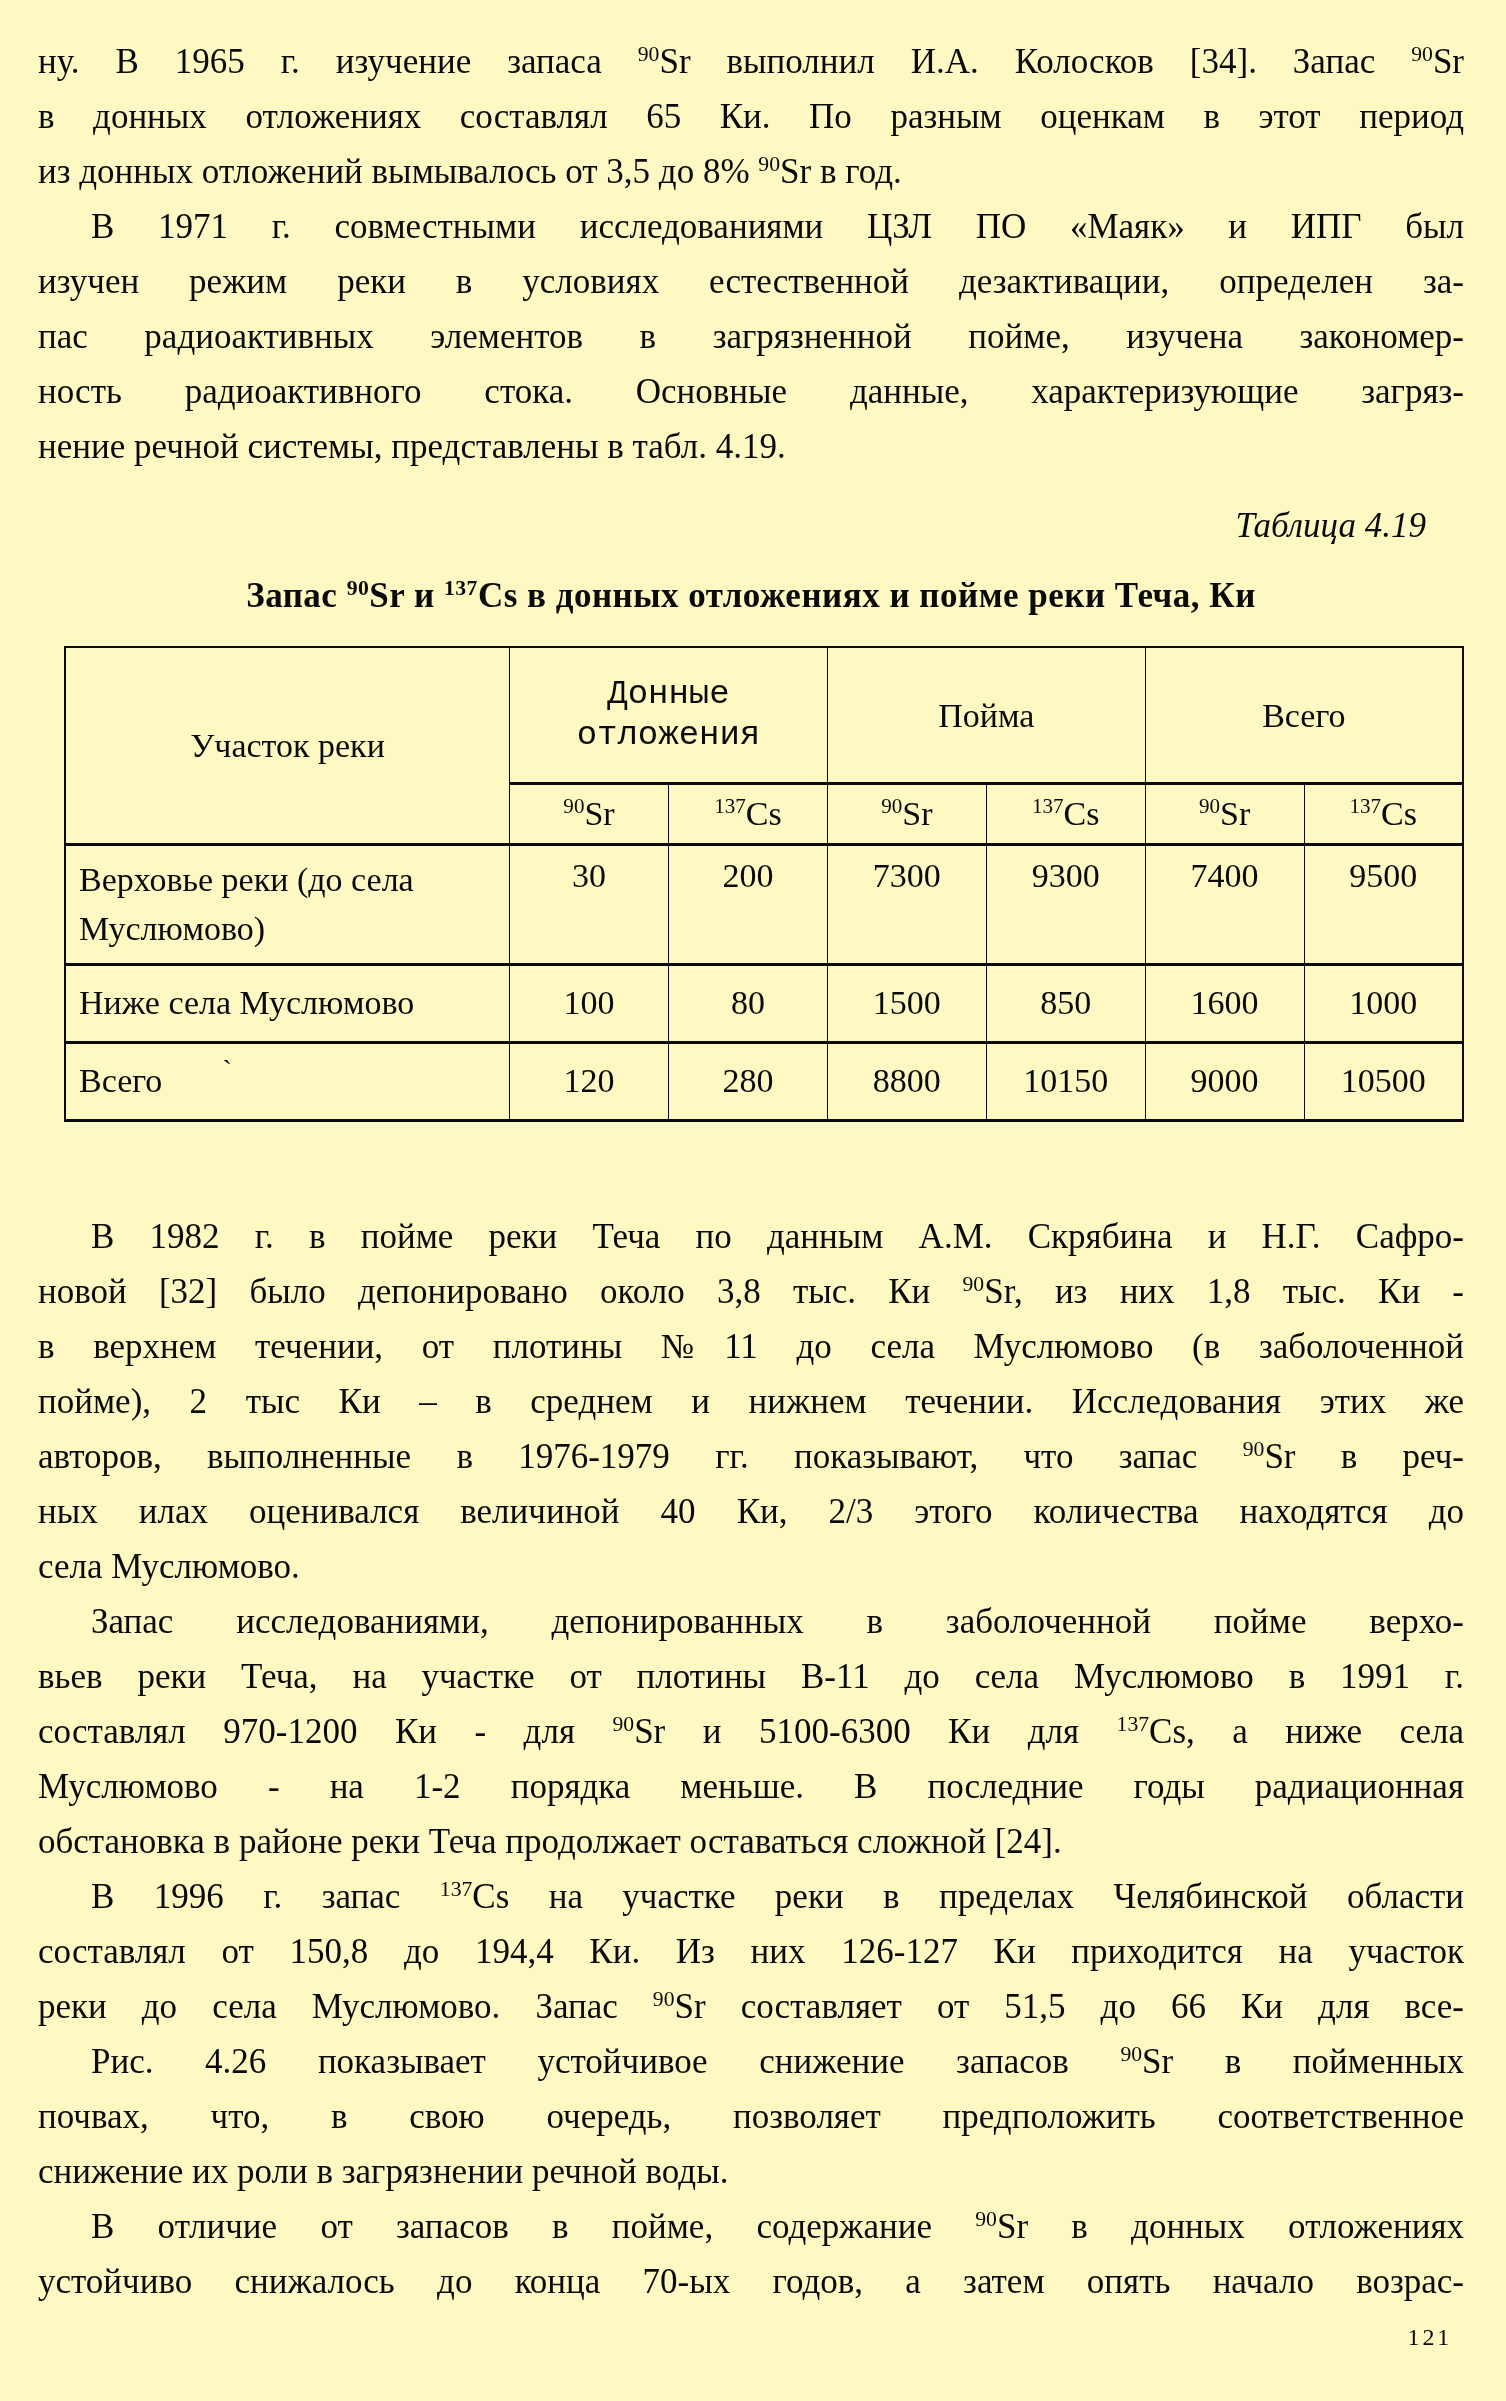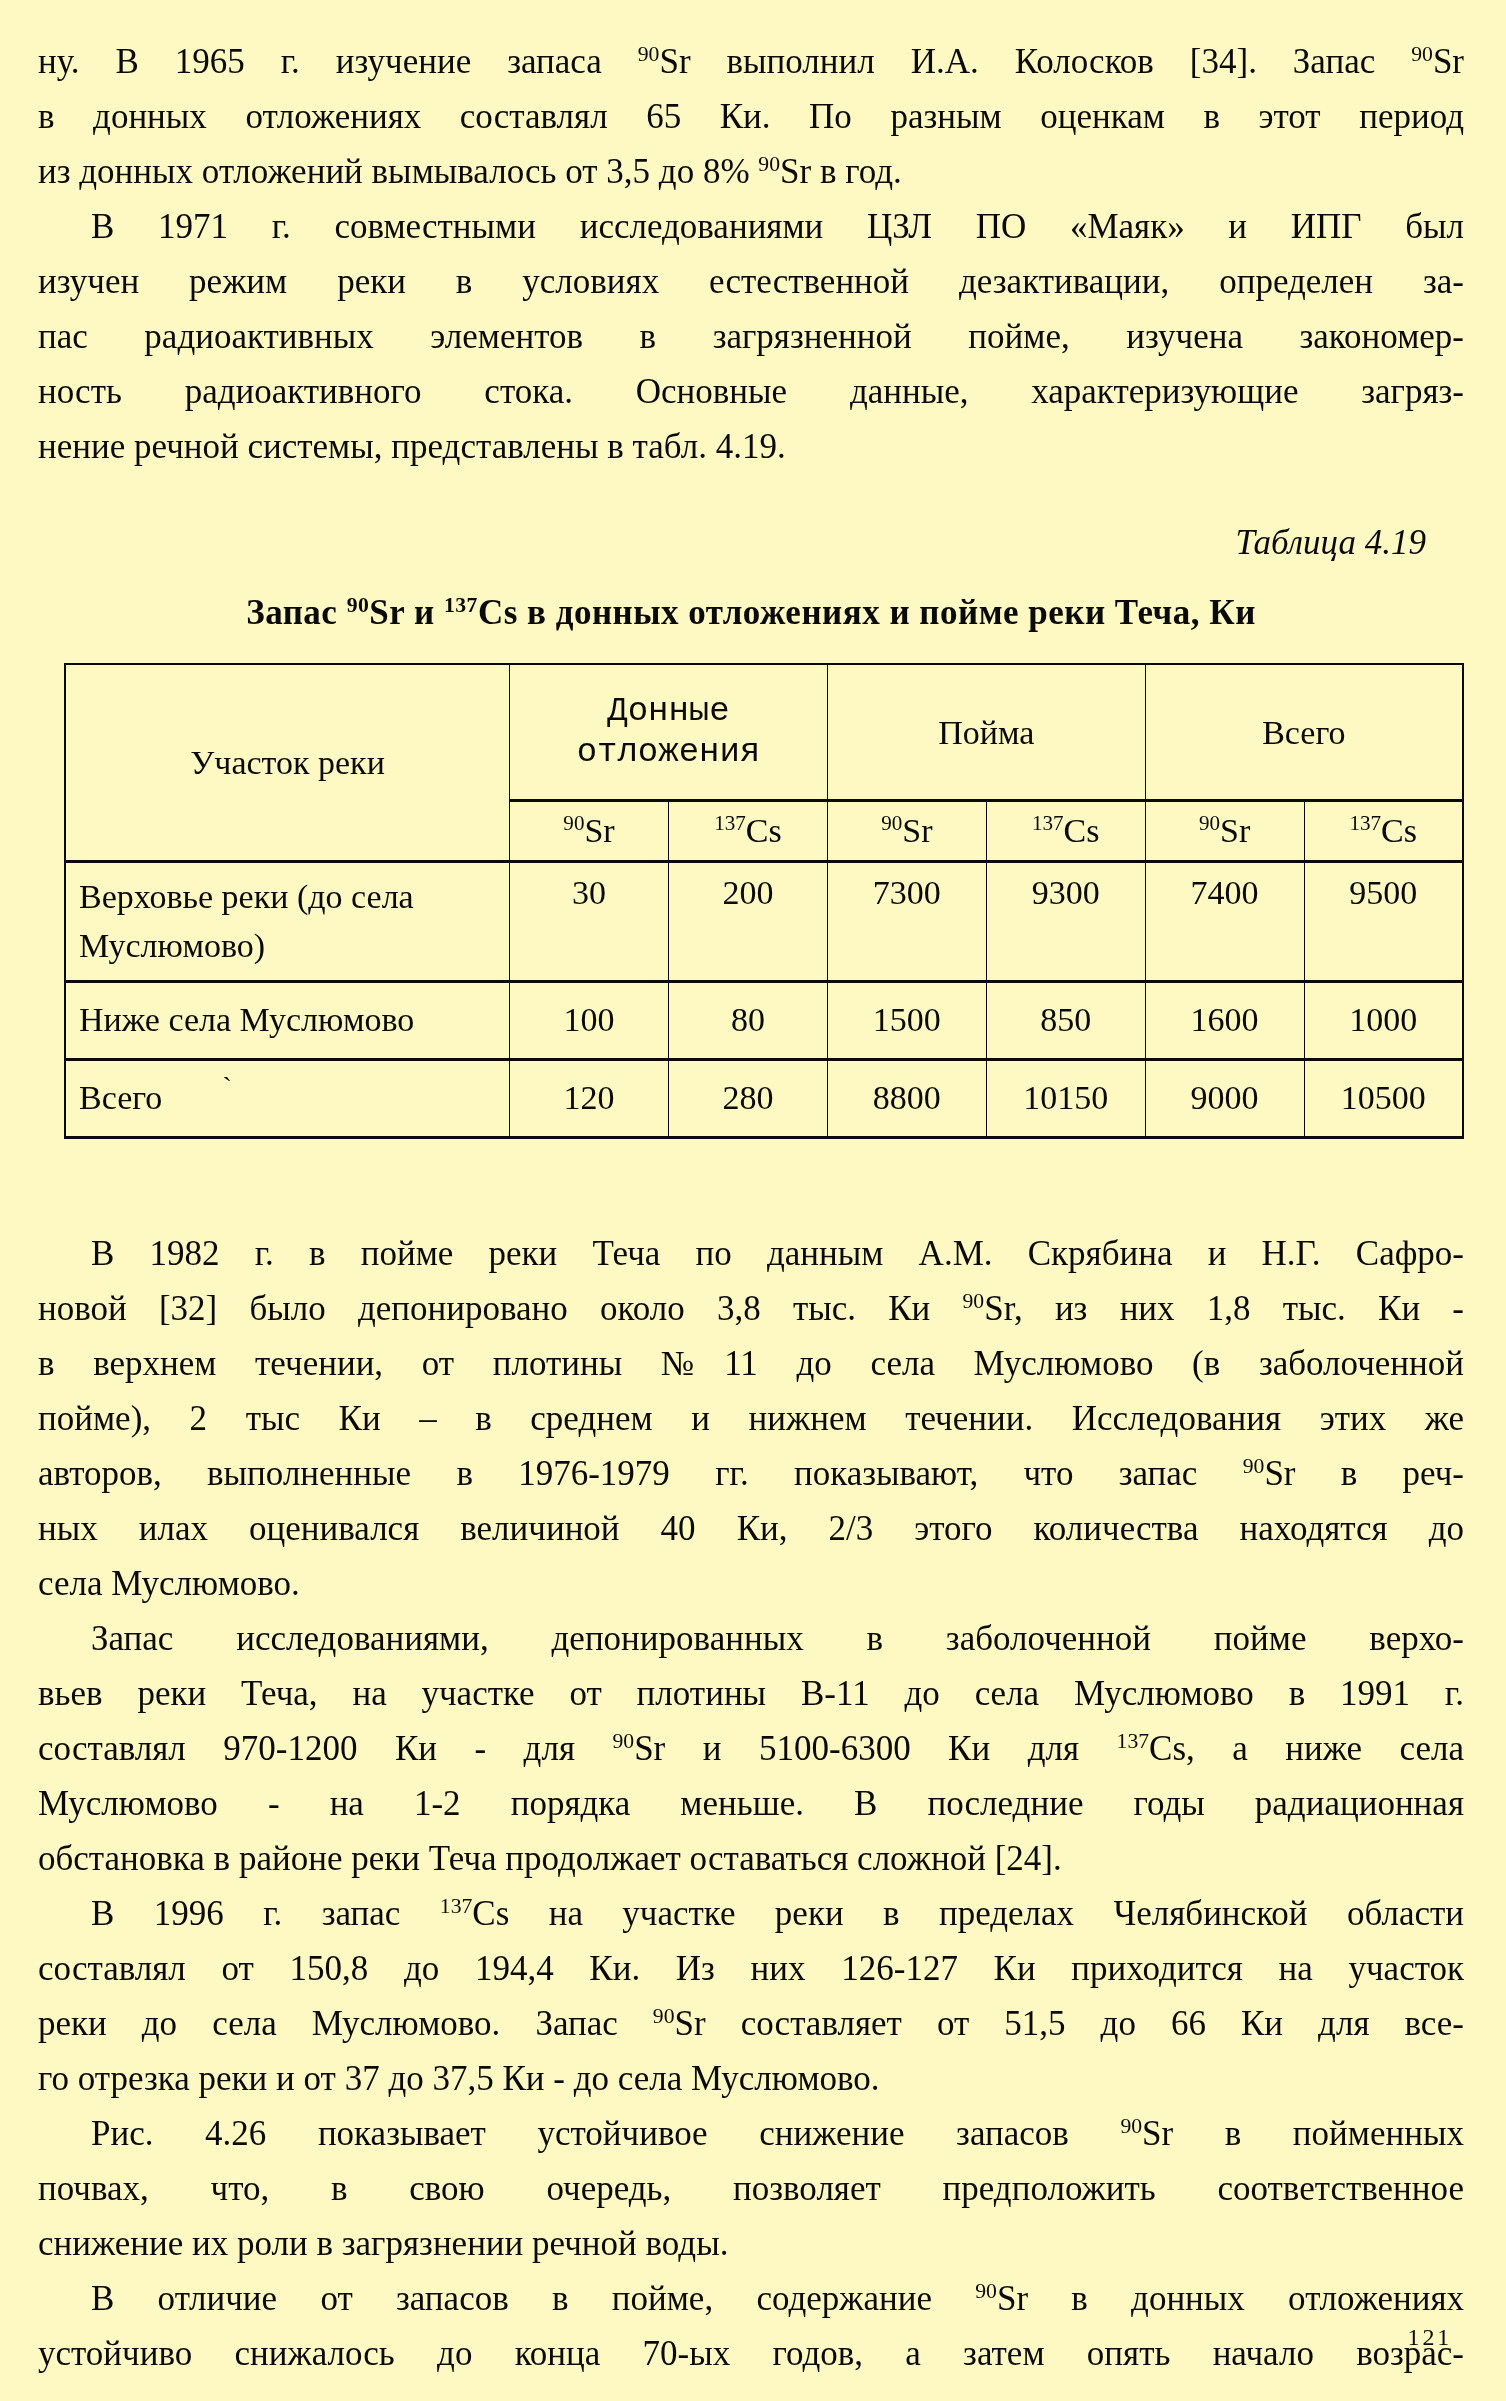--- a/index.html
+++ b/index.html
@@ -25,21 +25,21 @@
   .line.end { text-align-last: left; }
   .line.indent { text-indent: 53px; }
   sup {
     font-size: 0.62em;
     line-height: 0;
     vertical-align: baseline;
     position: relative;
     top: -0.55em;
   }
   .table-caption {
-    margin-top: 47px;
+    margin-top: 30px;
     text-align: right;
     font-style: italic;
     line-height: 43px;
     padding-right: 38px;
   }
   .table-title {
     margin-top: 26px;
     text-align: center;
     font-weight: bold;
     line-height: 45px;
@@ -192,21 +192,20 @@
       <div class="line rich">вьев реки Теча, на участке от плотины В-11 до села Муслюмово в 1991 г.</div>
       <div class="line rich">составлял 970-1200 Ки - для <sup>90</sup>Sr и 5100-6300 Ки для <sup>137</sup>Cs, а ниже села</div>
       <div class="line rich">Муслюмово - на 1-2 порядка меньше. В последние годы радиационная</div>
       <div class="line end rich">обстановка в районе реки Теча продолжает оставаться сложной [24].</div>
     </div>
 
     <div class="paragraph">
       <div class="line indent rich">В 1996 г. запас <sup>137</sup>Cs на участке реки в пределах Челябинской области</div>
       <div class="line rich">составлял от 150,8 до 194,4 Ки. Из них 126-127 Ки приходится на участок</div>
       <div class="line rich">реки до села Муслюмово. Запас <sup>90</sup>Sr составляет от 51,5 до 66 Ки для все-</div>
-      <div class="line end rich">го отрезка реки и от 37 до 37,5 Ки - до села Муслюмово.</div>
     </div>
 
     <div class="paragraph">
       <div class="line indent rich">Рис. 4.26 показывает устойчивое снижение запасов <sup>90</sup>Sr в пойменных</div>
       <div class="line rich">почвах, что, в свою очередь, позволяет предположить соответственное</div>
       <div class="line end rich">снижение их роли в загрязнении речной воды.</div>
     </div>
 
     <div class="paragraph">
       <div class="line indent rich">В отличие от запасов в пойме, содержание <sup>90</sup>Sr в донных отложениях</div>

